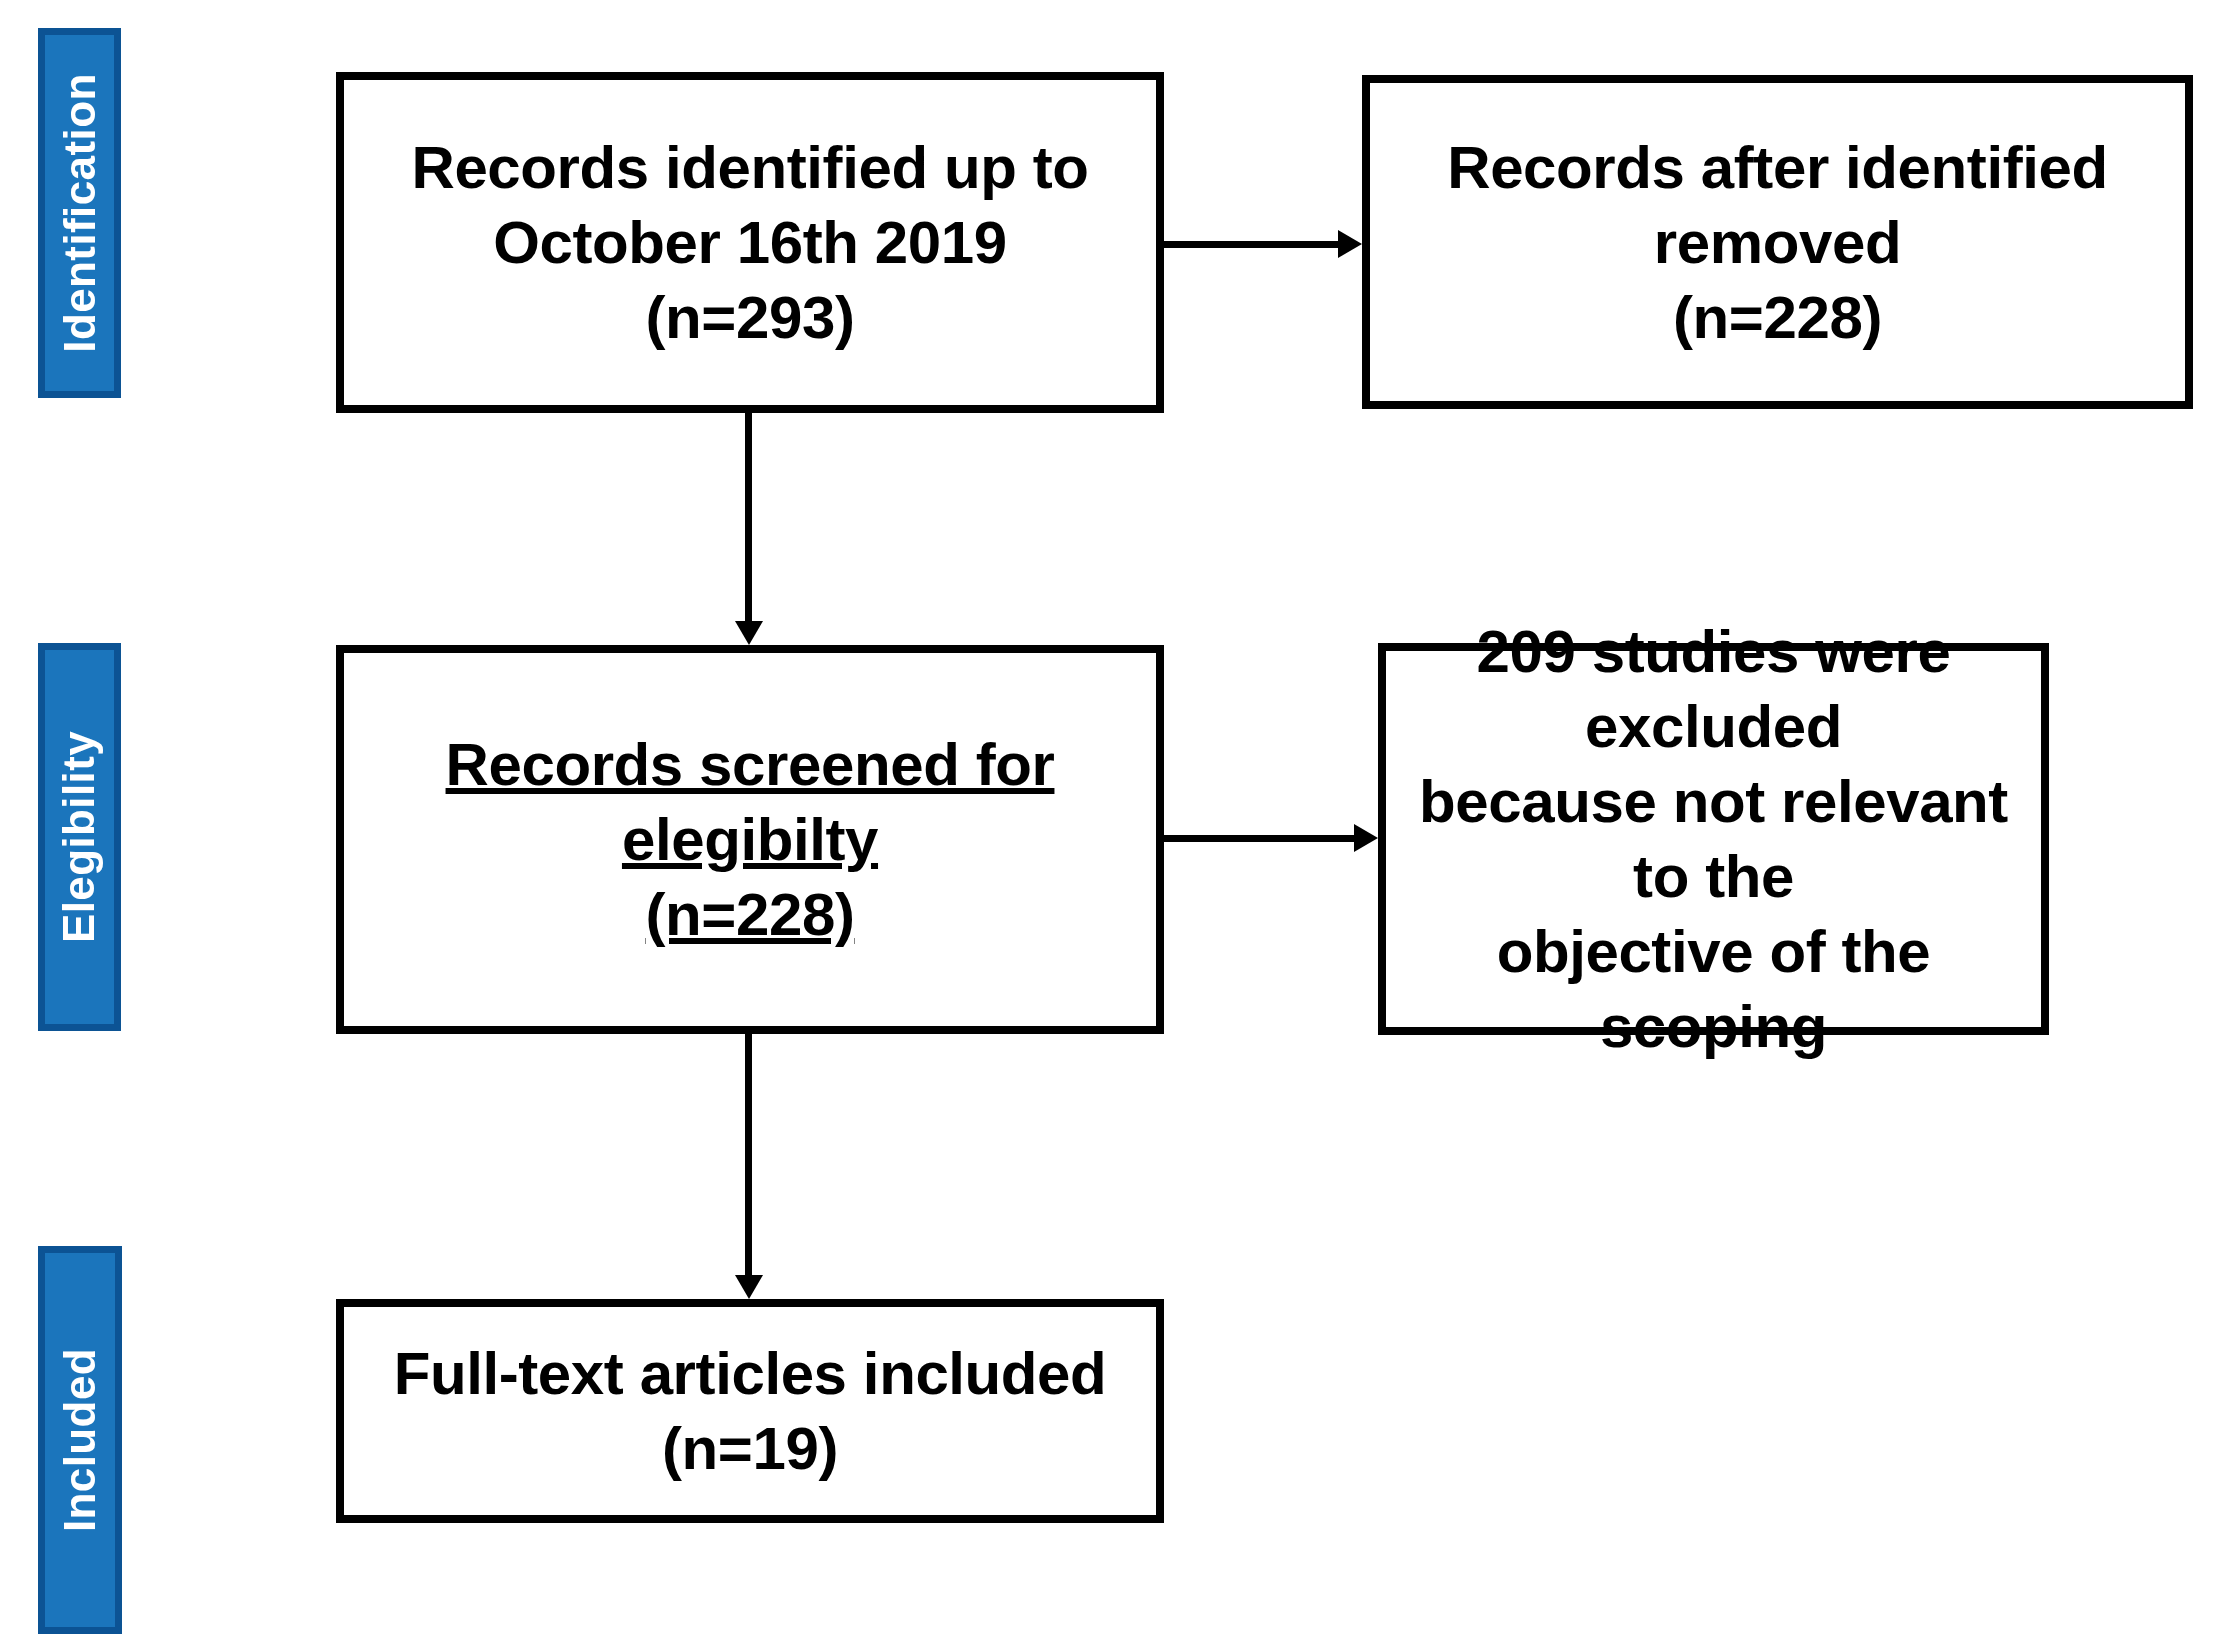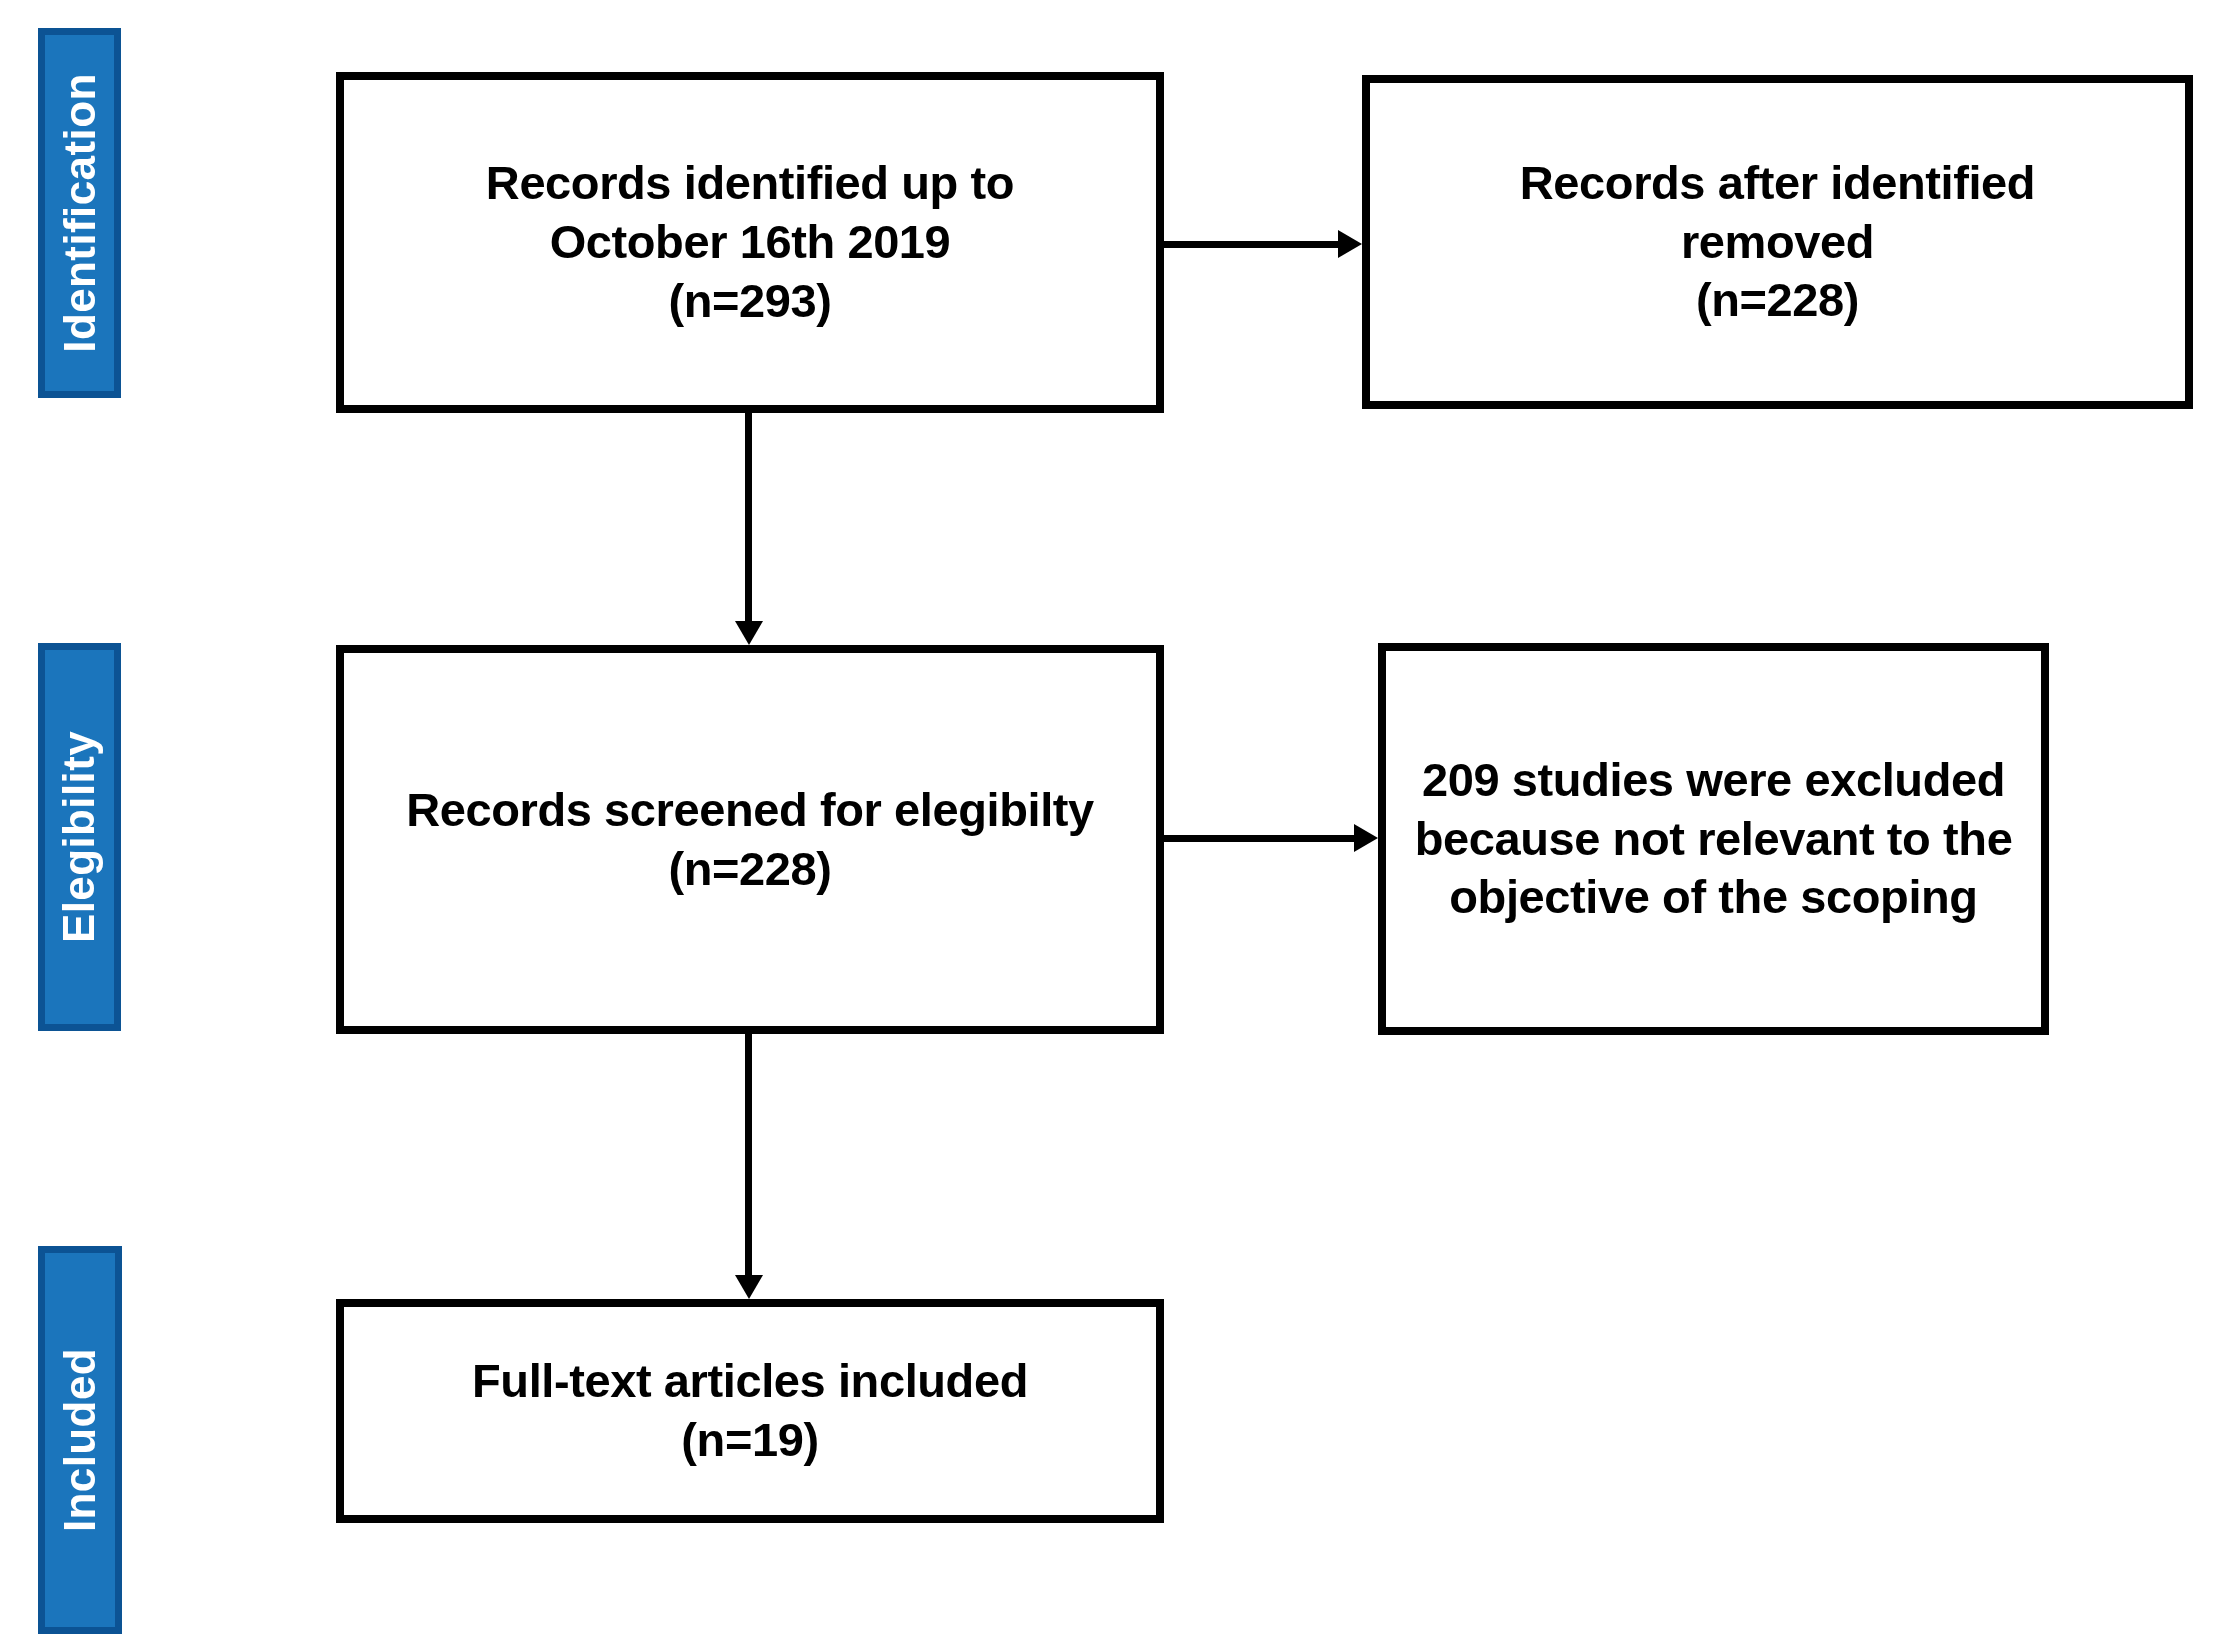--- a/index.html
+++ b/index.html
@@ -43,30 +43,30 @@
     box-sizing: border-box;
     background: #ffffff;
     border: 8px solid var(--box-border, #000000);
     display: flex;
     align-items: center;
     justify-content: center;
     text-align: center;
   }
   .fbox .box-text {
     color: var(--box-text, #000000);
-    font-size: 47px;
+    font-size: 60px;
     font-weight: bold;
     line-height: 1.25;
     letter-spacing: -0.4px;
     text-align: center;
   }
   .fbox .box-text span { display: block; }
   .box1 { left: 336px;  top: 72px;   width: 828px; height: 341px; }
   .box2 { left: 1362px; top: 75px;   width: 831px; height: 334px; }
-  .box3 { left: 336px;  top: 645px;  width: 828px; height: 389px; }
+  .box3 { left: 336px;  top: 645px;  width: 828px; height: 389px; text-decoration: underline; }
   .box4 { left: 1378px; top: 643px;  width: 671px; height: 392px; }
   .box5 { left: 336px;  top: 1299px; width: 828px; height: 224px; }
 
   
   .arrow-line {
     position: absolute;
     background: var(--arrow, #000000);
   }
   .arrow-head {
     position: absolute;

